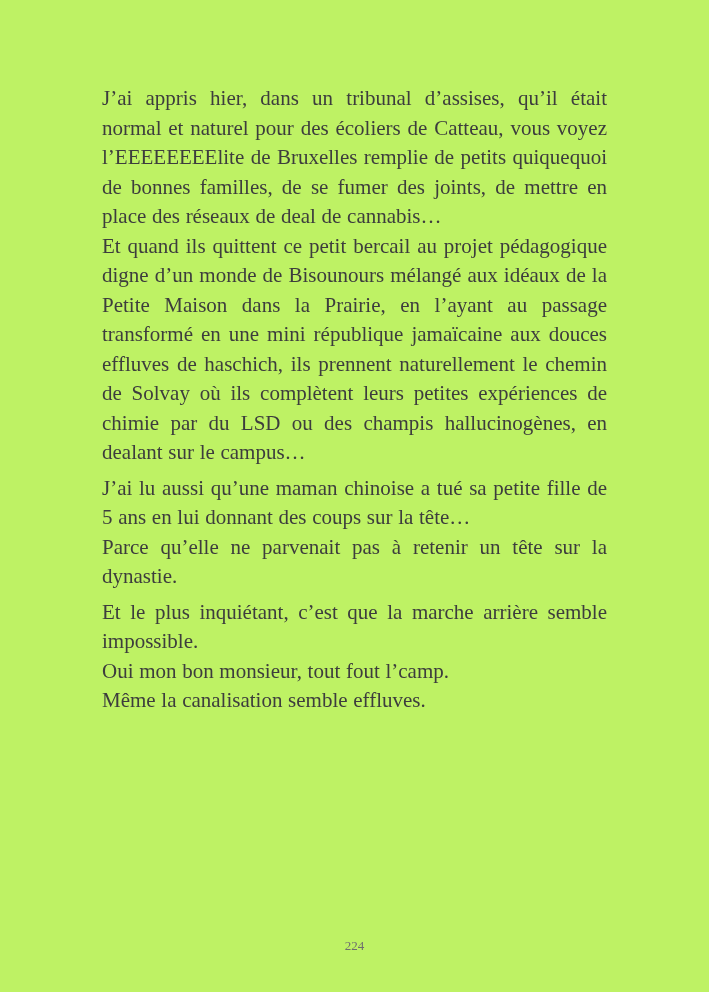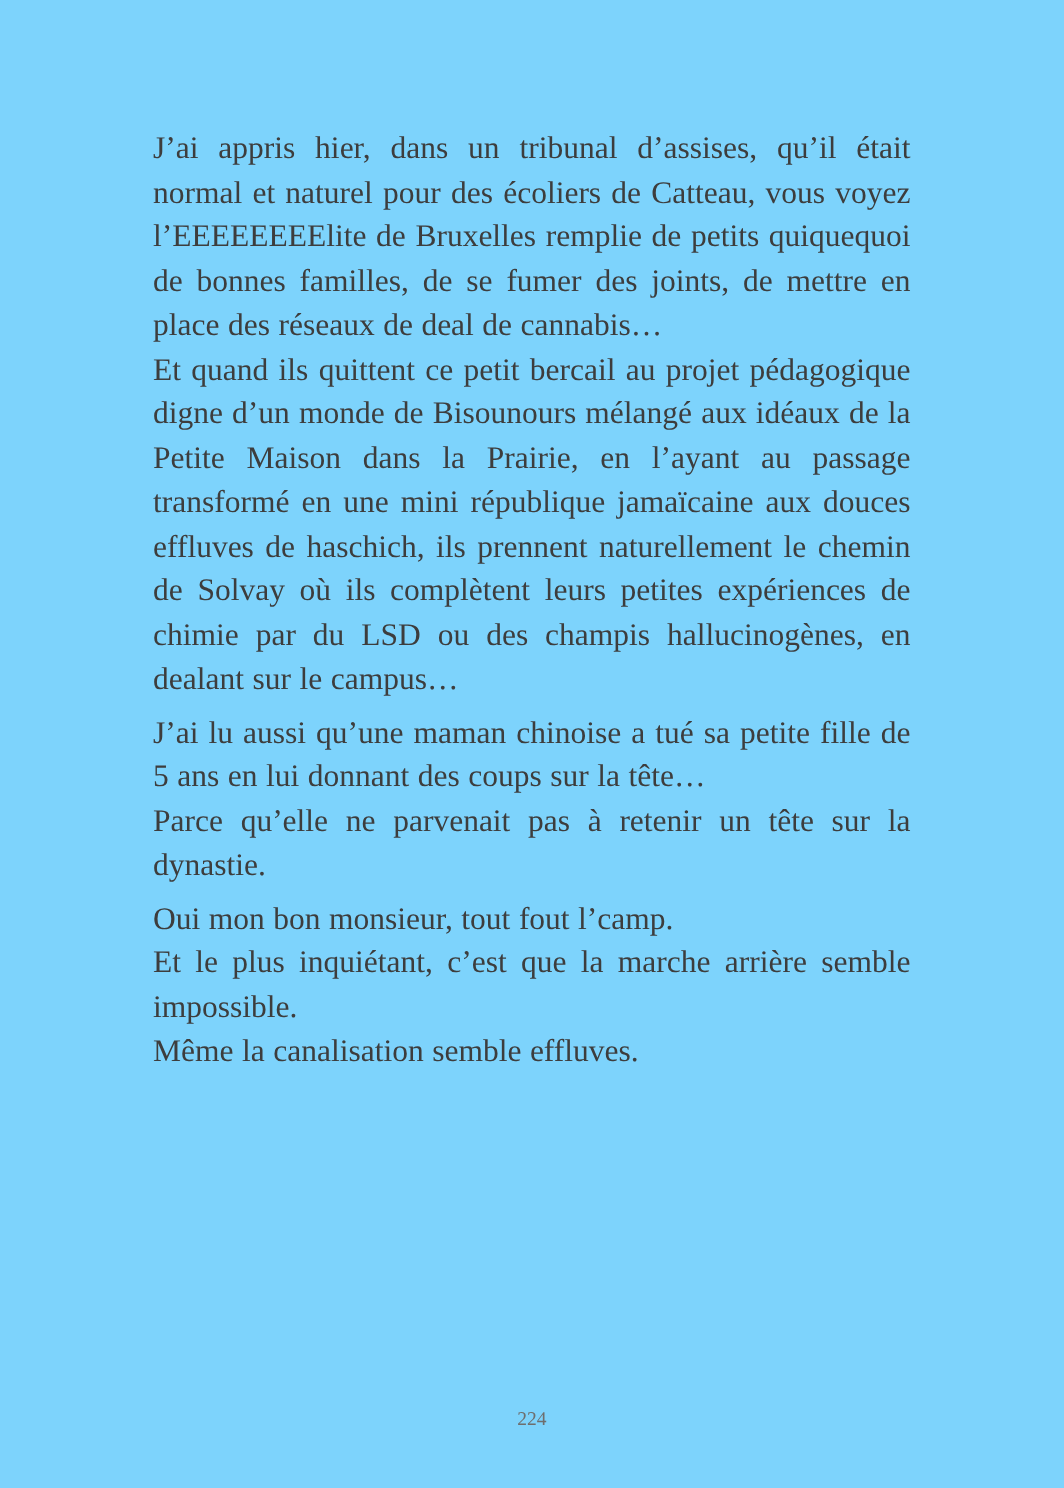--- a/index.html
+++ b/index.html
@@ -5,21 +5,21 @@
 <style>
   html, body {
     margin: 0;
     padding: 0;
     background: #ffffff;
   }
   .page {
     position: relative;
     width: 709px;
     height: 992px;
-    background: #7dd3fc;
+    background: #bef264;
     font-family: "Liberation Serif", "DejaVu Serif", serif;
     overflow: hidden;
   }
   .text-block {
     position: absolute;
     left: 102px;
     top: 84px;
     width: 505px;
     color: #3d3d3d;
     font-size: 21px;
@@ -56,22 +56,22 @@
       <p>Et quand ils quittent ce petit bercail au projet pédagogique digne d’un monde de Bisounours mélangé aux idéaux de la Petite Maison dans la Prairie, en l’ayant au passage transformé en une mini république jamaïcaine aux douces effluves de haschich, ils prennent naturellement le chemin de Solvay où ils complètent leurs petites expériences de chimie par du LSD ou des champis hallucinogènes, en dealant sur le campus…</p>
     </section>
 
     <section class="block spaced">
       <p>J’ai lu aussi qu’une maman chinoise a tué sa petite fille de 5 ans en lui donnant des coups sur la tête…</p>
       <p>Parce qu’elle ne parvenait pas à retenir un tête sur la dynastie.</p>
     </section>
 
 
     <section class="block spaced">
+      <p>Et le plus inquiétant, c’est que la marche arrière semble impossible.</p>
       <p>Oui mon bon monsieur, tout fout l’camp.</p>
-      <p>Et le plus inquiétant, c’est que la marche arrière semble impossible.</p>
       <p>Même la canalisation semble effluves.</p>
     </section>
 
   </div>
 
   <div class="page-number">224</div>
 
 </div>
 
 </body></html>

